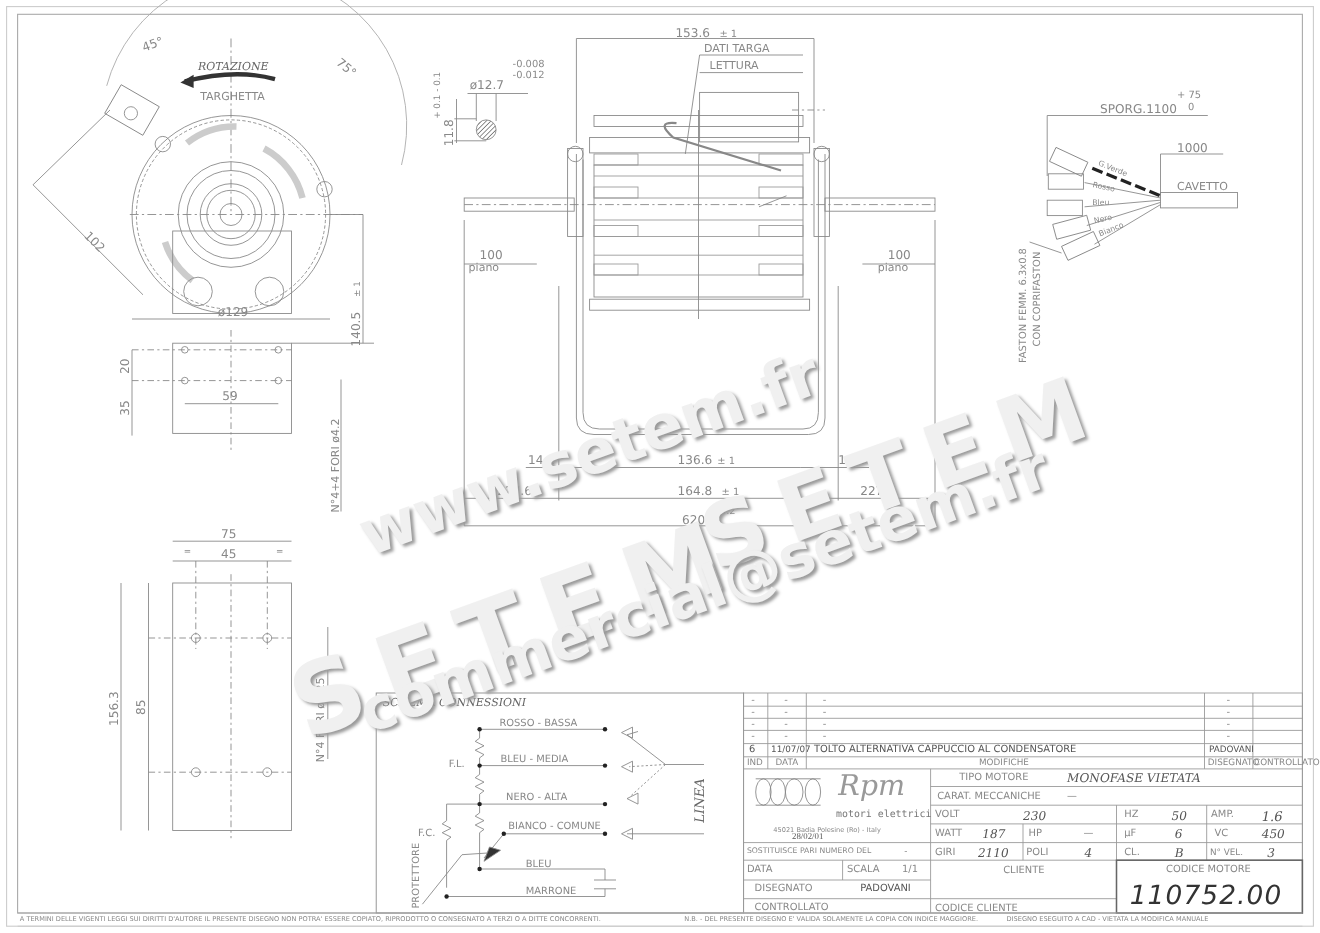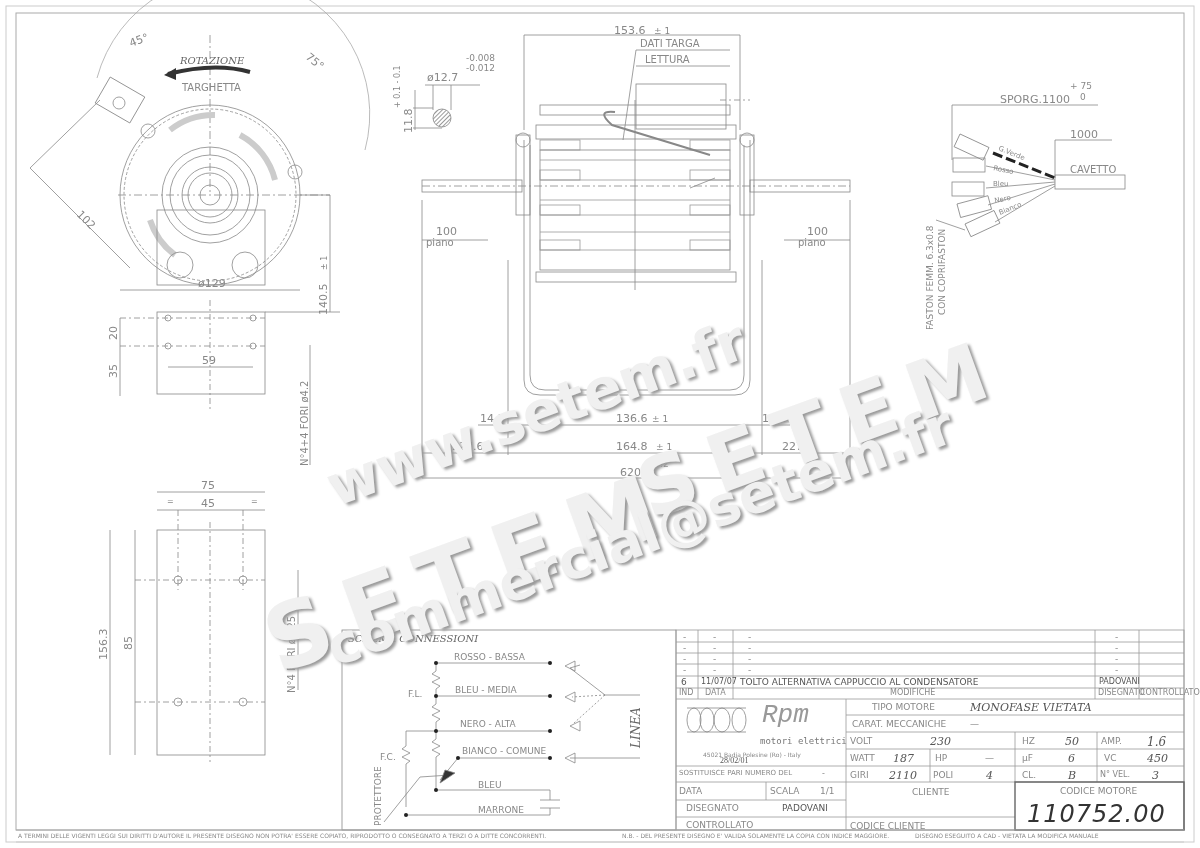--- a/index.html
+++ b/index.html
@@ -361,21 +361,21 @@
 <div class="tb" style="left:681px;top:677px;color:#555;">6</div>
 <div class="tb" style="left:701px;top:677px;color:#555;font-size:8px;">11/07/07</div>
 <div class="tb" style="left:740px;top:677px;color:#555;">TOLTO ALTERNATIVA CAPPUCCIO AL CONDENSATORE</div>
 <div class="tb" style="left:1099px;top:677px;color:#555;font-size:8px;">PADOVANI</div>
 <div class="tb" style="left:679px;top:688px;font-size:8px;">IND</div>
 <div class="tb" style="left:705px;top:688px;font-size:8px;">DATA</div>
 <div class="tb" style="left:890px;top:688px;font-size:8px;">MODIFICHE</div>
 <div class="tb" style="left:1098px;top:688px;font-size:8px;">DISEGNATO</div>
 <div class="tb" style="left:1140px;top:688px;font-size:8px;">CONTROLLATO</div>
 
-<div class="tb it2" style="left:762px;top:700px;font-size:26px;color:#999;font-family:Liberation Mono, monospace;">Rpm</div>
+<div class="tb it2" style="left:762px;top:700px;font-size:26px;color:#999;">Rpm</div>
 <div class="tb" style="left:760px;top:736px;font-size:9px;color:#777;font-family:'DejaVu Sans Mono',monospace;text-align:center;">motori elettrici</div>
 <div class="tb" style="left:703px;top:751px;font-size:6px;">45021 Badia Polesine (Ro) - Italy</div>
 
 <div class="tb" style="left:679px;top:769px;font-size:7px;">SOSTITUISCE PARI NUMERO DEL</div>
 <div class="tb" style="left:822px;top:769px;font-size:8px;">-</div>
 <div class="tb" style="left:679px;top:786px;">DATA</div>
 <div class="tb" style="left:720px;top:756px;font-size:8px;color:#555;font-family:Liberation Serif, serif;">28/02/01</div>
 <div class="tb" style="left:770px;top:786px;">SCALA</div>
 <div class="tb" style="left:820px;top:786px;">1/1</div>
 <div class="tb" style="left:686px;top:803px;">DISEGNATO</div>

